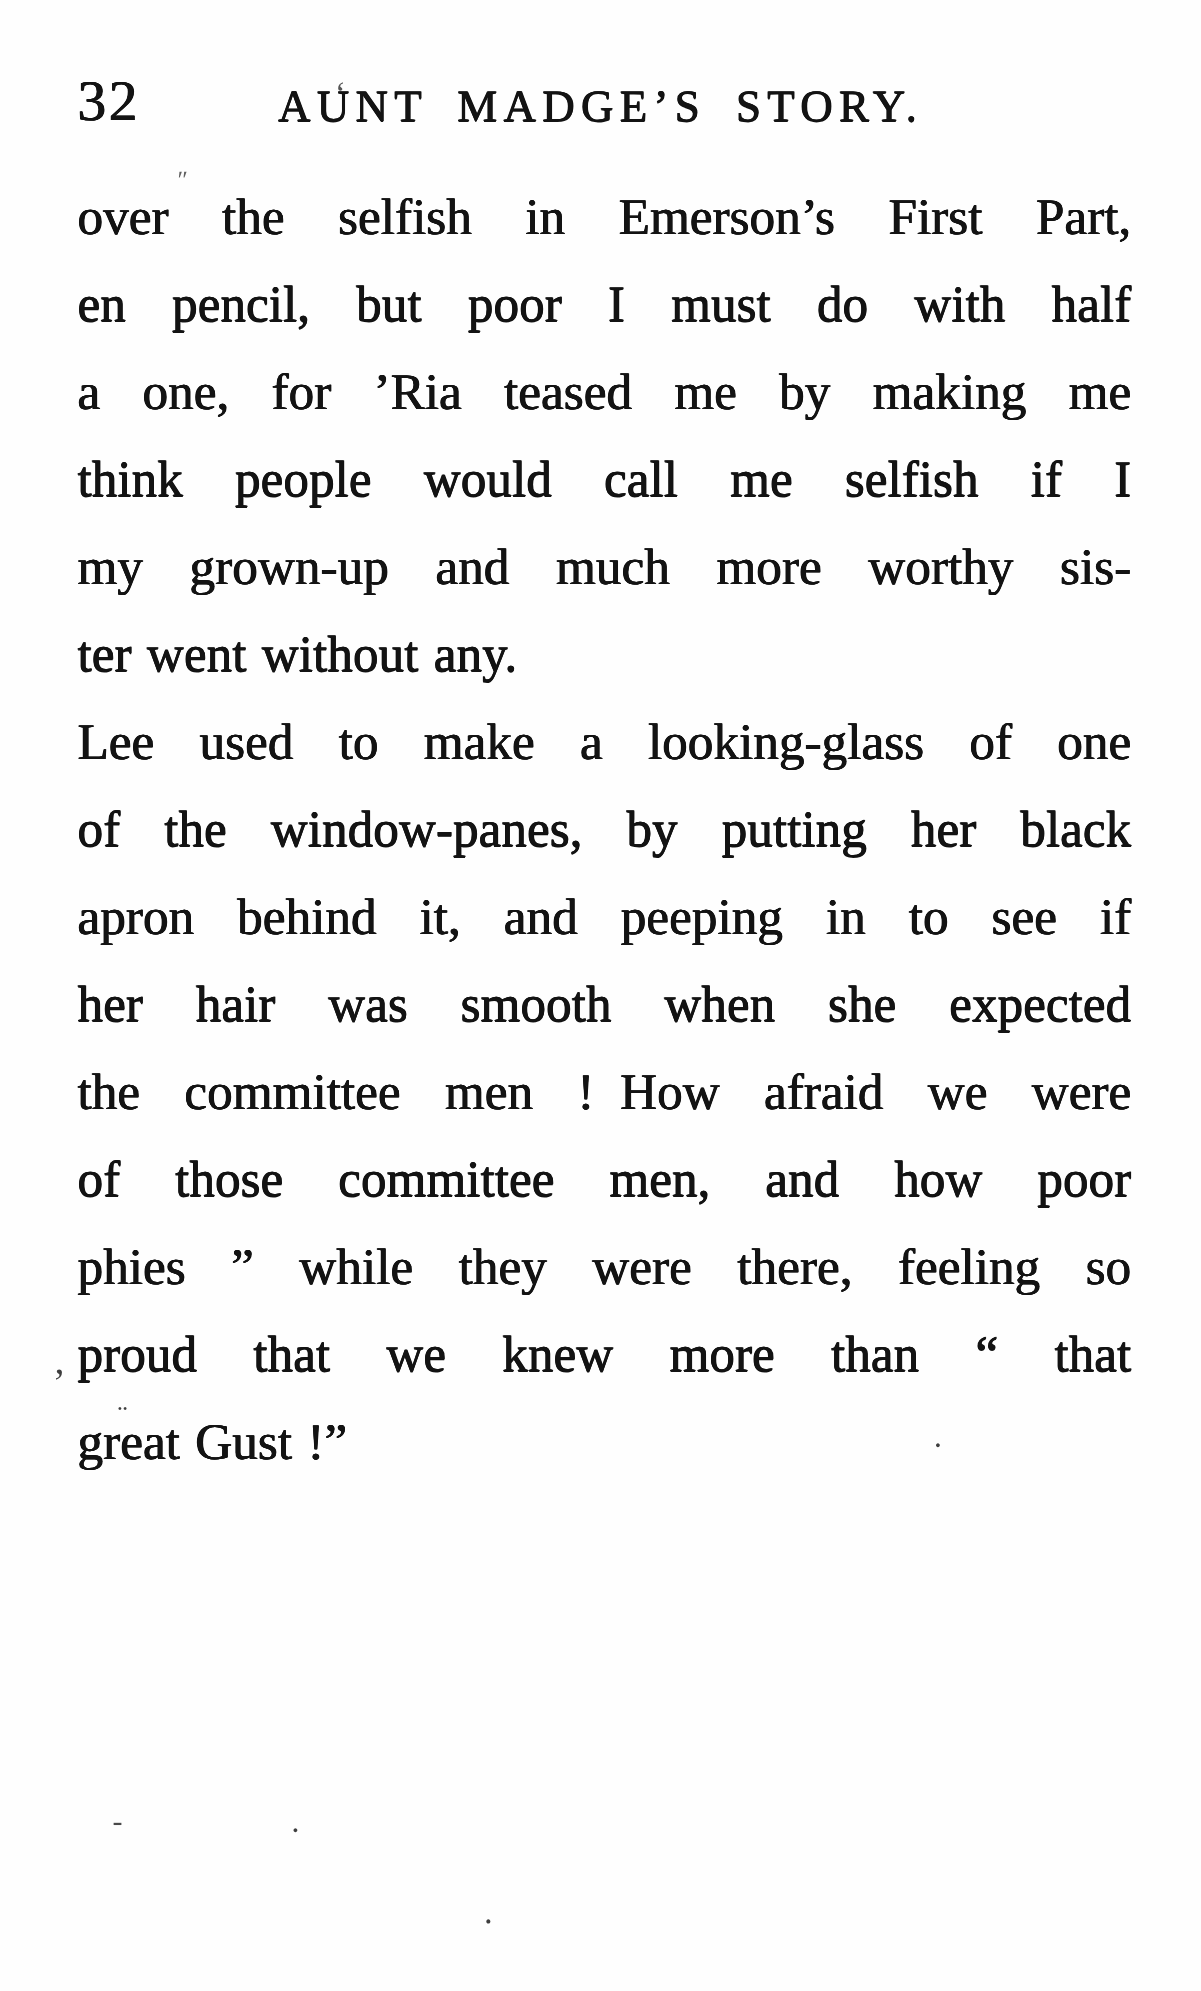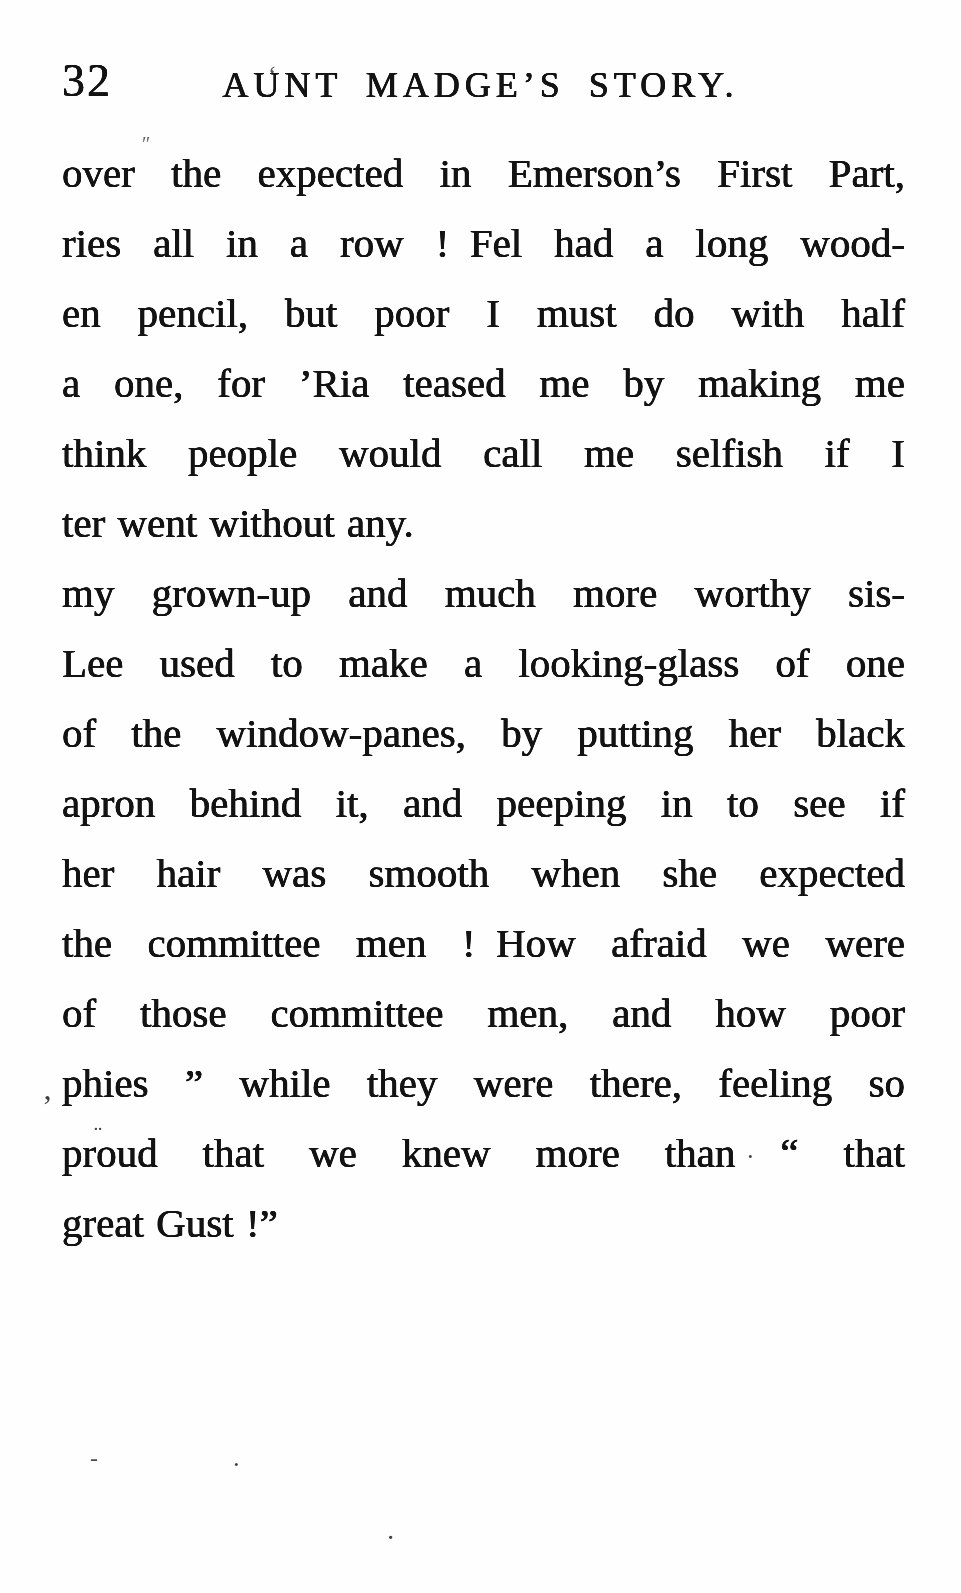--- a/index.html
+++ b/index.html
@@ -79,27 +79,26 @@
 <div class="page">
 
   <header class="running-head">
     <span class="page-number ink">32</span>
     <span class="running-title ink">AUNT MADGE’S STORY.</span>
   </header>
 
   <main class="body-text ink">
 
     <div class="para">
-      <div class="line j">over the expected in Emerson’s First Part,</div>
-      <div class="line j">ries all in a row ! Fel had a long wood-</div>
+      <div class="line j">over the selfish in Emerson’s First Part,</div>
       <div class="line j">en pencil, but poor I must do with half</div>
       <div class="line j">a one, for ’Ria teased me by making me</div>
       <div class="line j">think people would call me selfish if I</div>
+      <div class="line j">my grown-up and much more worthy sis-</div>
       <div class="line last">ter went without any.</div>
-      <div class="line j">my grown-up and much more worthy sis-</div>
     </div>
 
     <div class="para">
       <div class="line j">Lee used to make a looking-glass of one</div>
       <div class="line j">of the window-panes, by putting her black</div>
       <div class="line j">apron behind it, and peeping in to see if</div>
       <div class="line j">her hair was smooth when she expected</div>
       <div class="line j">the committee men ! How afraid we were</div>
       <div class="line j">of those committee men, and how poor</div>
       <div class="line j">phies ” while they were there, feeling so</div>

